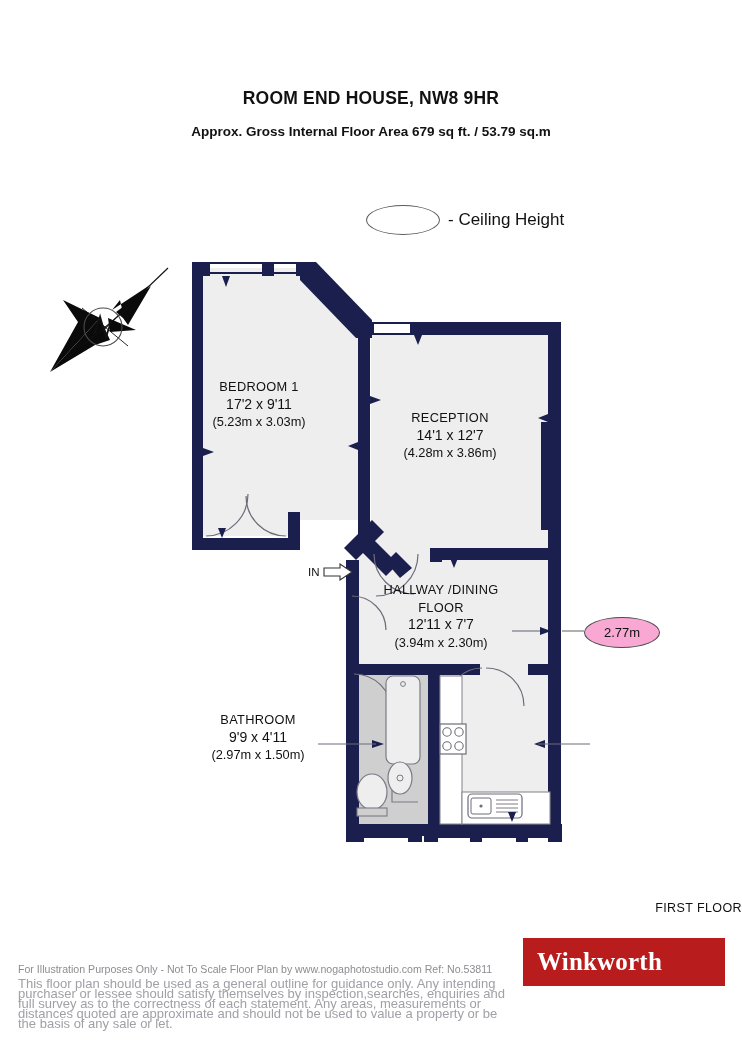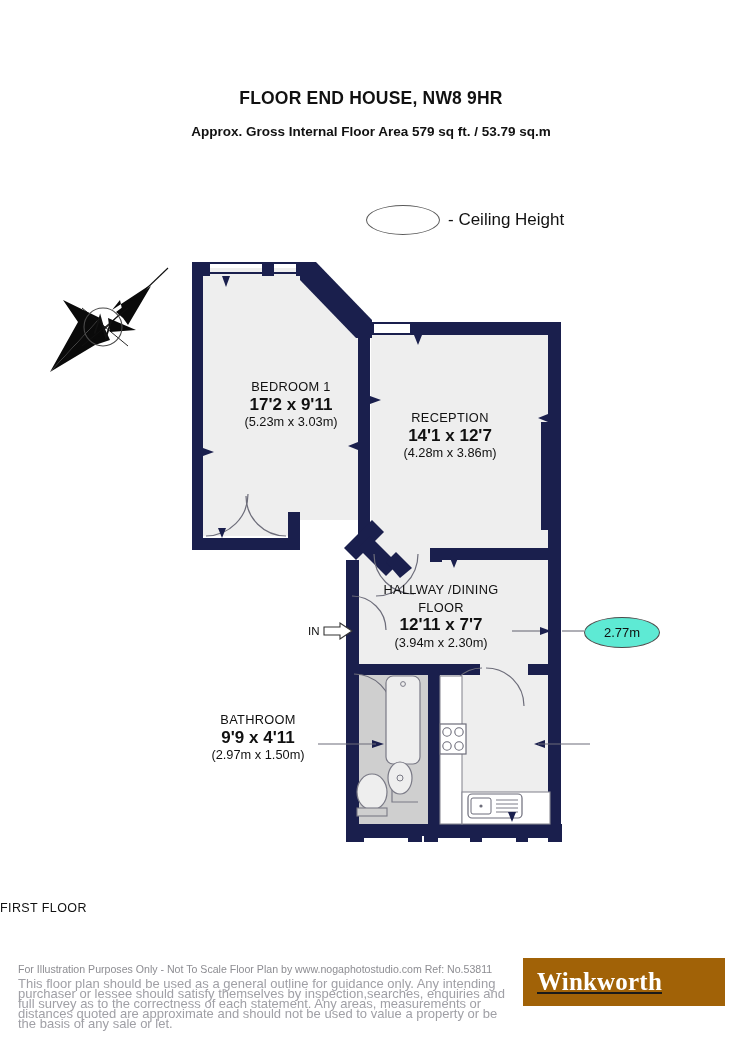--- a/index.html
+++ b/index.html
@@ -39,78 +39,78 @@
   
   .plan{position:absolute;top:0;left:0;width:742px;height:1050px;}
 
   
   .rlabel{
     position:absolute;text-align:center;
     font-size:12.8px;line-height:17.5px;color:#111;
     white-space:nowrap;
   }
   .rlabel .nm{font-size:12.8px;letter-spacing:.3px;}
-  .rlabel .d1{font-size:17px;font-weight:bold;}
+  .rlabel .d1{font-size:14px;}
   .rlabel .d2{font-size:12.8px;}
 
-  #bedroom-label{left:252px;top:378px;width:150px;margin-left:-36px;}
+  #bedroom-label{left:220px;top:378px;width:150px;margin-left:-36px;}
   #reception-label{left:412px;top:409px;width:140px;margin-left:-32px;}
   #hallway-label{left:404px;top:581px;width:150px;margin-left:-38px;}
   #bathroom-label{left:222px;top:711px;width:140px;margin-left:-34px;}
   #kitchen-label{left:592px;top:719px;width:140px;margin-left:-34px;}
 
   
   .ch-callout{
     position:absolute;left:584px;top:617px;
     width:74px;height:29px;
     border:1.2px solid #4c4c4c;border-radius:50%;
     display:flex;align-items:center;justify-content:center;
-    font-size:13px;color:#111;background:#5eead4;
+    font-size:13px;color:#111;background:#f9a8d4;
   }
 
   
   .in-marker{
-    position:absolute;left:308px;top:622px;
+    position:absolute;left:308px;top:563px;
     display:flex;align-items:center;gap:3px;
   }
   .in-text{font-size:11.5px;color:#111;}
 
   
   .floor-caption{
-    position:absolute;top:901px;left:0;width:742px;text-align:left;
+    position:absolute;top:901px;left:0;width:742px;text-align:right;
     font-size:12.5px;letter-spacing:.4px;color:#111;
   }
 
   
   .footer{
     position:absolute;left:18px;top:963px;width:498px;
   }
   .footer-line1{
     font-size:10.6px;color:#8d8d92;margin-bottom:4px;white-space:nowrap;
   }
   .footer-disc{
     font-size:13px;line-height:10px;color:#a0a0a6;
   }
   .brand{
-    position:absolute;left:523px;top:958px;
-    width:202px;height:48px;background:#a16207;
-    display:flex;align-items:center;text-decoration:underline;
+    position:absolute;left:523px;top:938px;
+    width:202px;height:48px;background:#b91c1c;
+    display:flex;align-items:center;
   }
   .brand-text{
     color:#fff;font-family:"Liberation Serif", serif;
     font-size:25px;font-weight:700;padding-left:14px;letter-spacing:.2px;
   }
 </style>
 </head>
 <body>
 
 <div class="page">
 
-  <div class="title">FLOOR END HOUSE, NW8 9HR</div>
-  <div class="subtitle">Approx. Gross Internal Floor Area  579 sq ft. / 53.79 sq.m</div>
+  <div class="title">ROOM END HOUSE, NW8 9HR</div>
+  <div class="subtitle">Approx. Gross Internal Floor Area  679 sq ft. / 53.79 sq.m</div>
 
   <div class="legend">
     <div class="legend-ellipse"></div>
     <div class="legend-label">- Ceiling Height</div>
   </div>
 
   <svg class="plan" viewBox="0 0 742 1050">
 
     <g>
 

